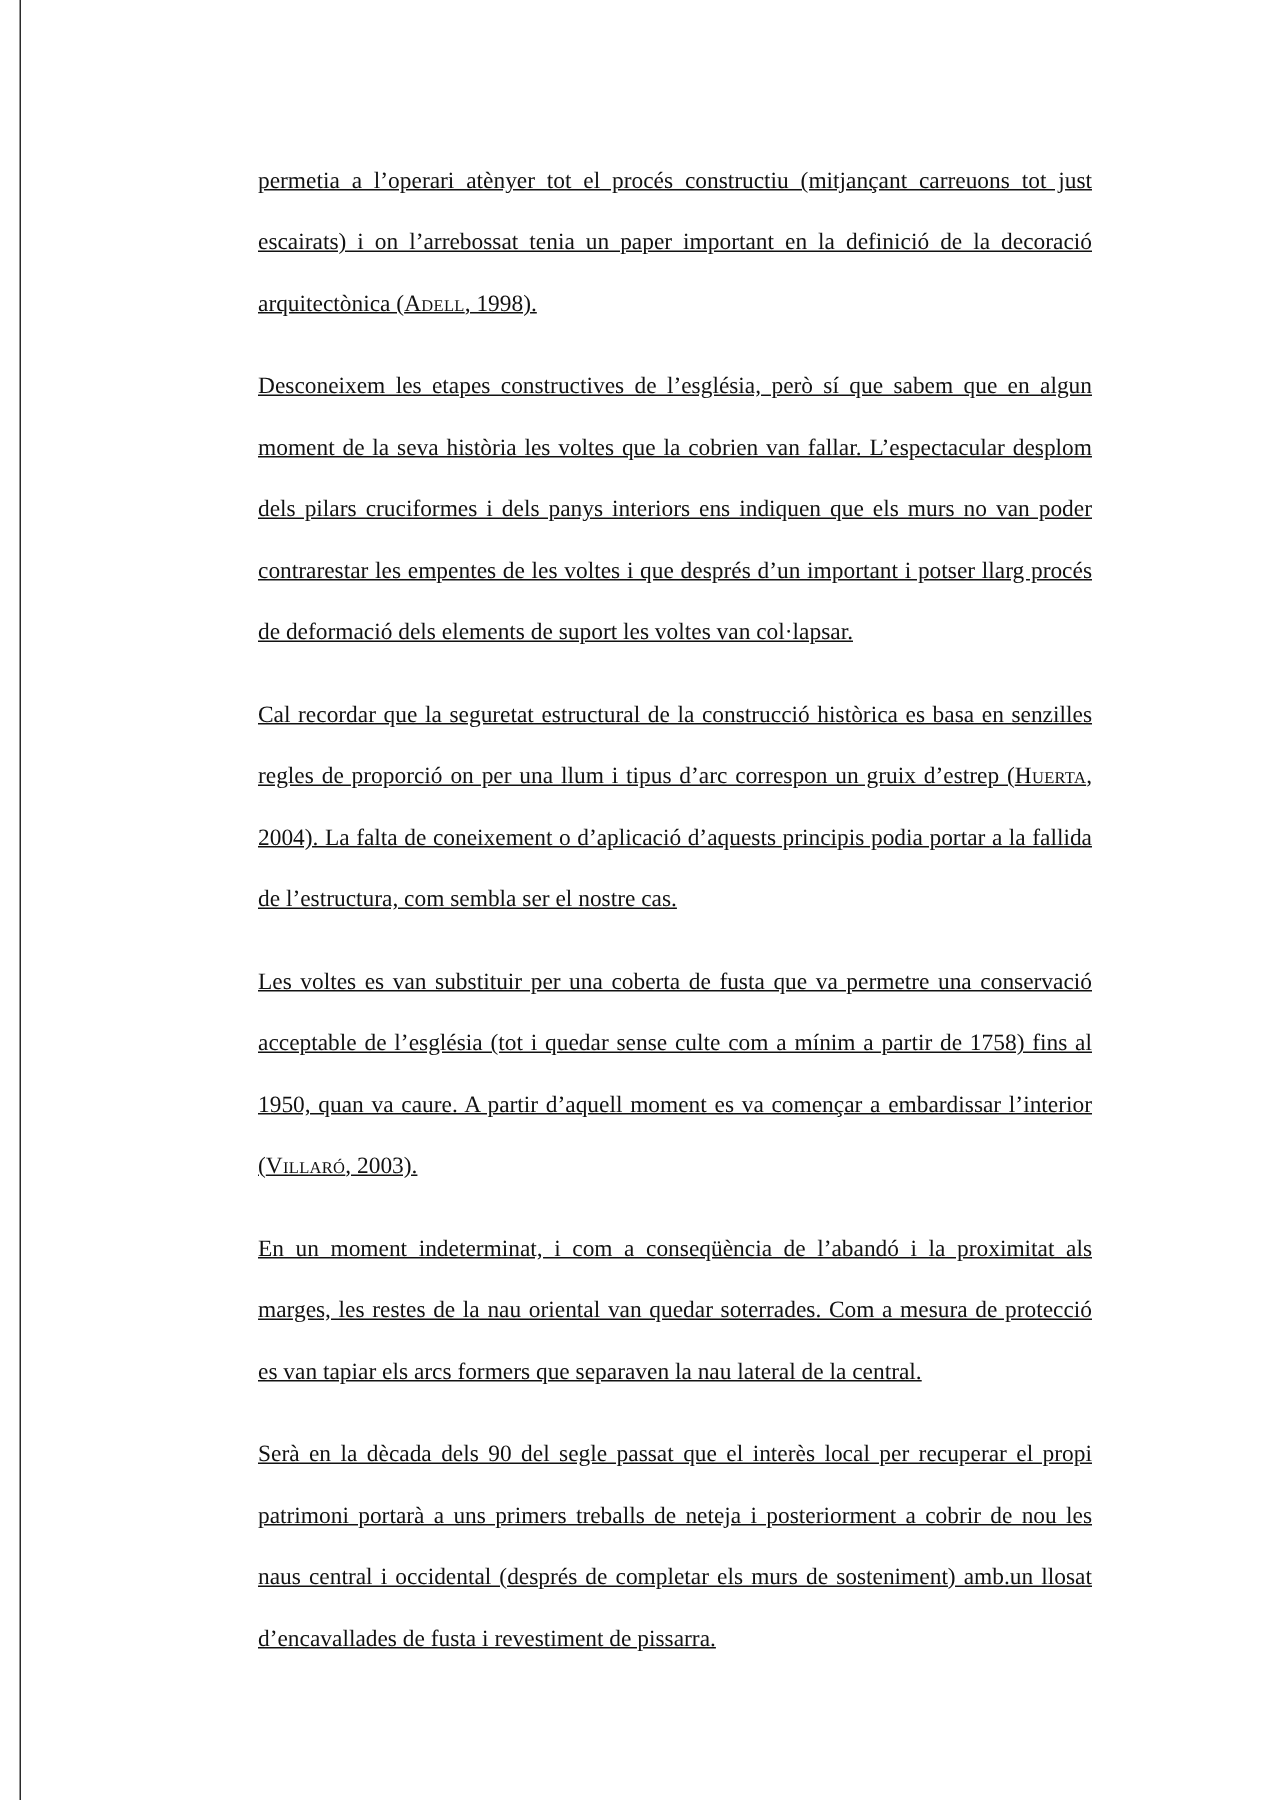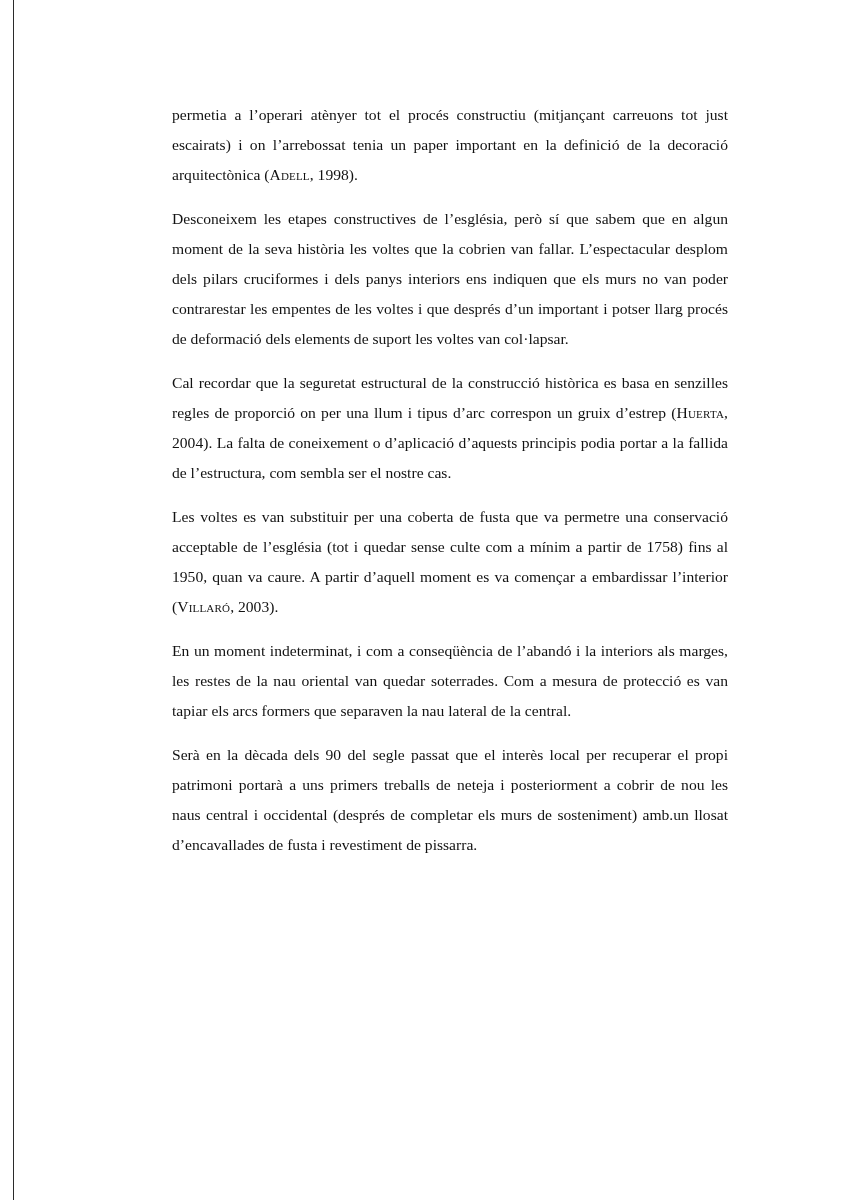--- a/index.html
+++ b/index.html
@@ -27,25 +27,26 @@
   }
   .text-column {
     position: absolute;
     left: 172px;
     top: 100px;
     width: 556px;
   }
   p.para {
     margin: 0 0 14px 0;
     font-size: 15.6px;
-    line-height: 30px;
+    line-height: 41px;
     text-align: justify;
     text-justify: inter-word;
     hyphens: none;
     color: #121212;
+    text-decoration: underline;
   }
   p.para:last-child {
     margin-bottom: 0;
   }
   
   .sc {
     font-variant: small-caps;
     letter-spacing: 0.2px;
   }
 </style>
@@ -54,17 +55,17 @@
 
 <div class="page">
 
   <div class="page-edge-rule"></div>
 
   <div class="text-column">
     <p class="para">permetia a l’operari atènyer tot el procés constructiu (mitjançant carreuons tot just escairats) i on l’arrebossat tenia un paper important en la definició de la decoració arquitectònica (<span class="sc">Adell</span>, 1998).</p>
     <p class="para">Desconeixem les etapes constructives de l’església, però sí que sabem que en algun moment de la seva història les voltes que la cobrien van fallar. L’espectacular desplom dels pilars cruciformes i dels panys interiors ens indiquen que els murs no van poder contrarestar les empentes de les voltes i que després d’un important i potser llarg procés de deformació dels elements de suport les voltes van col·lapsar.</p>
     <p class="para">Cal recordar que la seguretat estructural de la construcció històrica es basa en senzilles regles de proporció on per una llum i tipus d’arc correspon un gruix d’estrep (<span class="sc">Huerta</span>, 2004). La falta de coneixement o d’aplicació d’aquests principis podia portar a la fallida de l’estructura, com sembla ser el nostre cas.</p>
     <p class="para">Les voltes es van substituir per una coberta de fusta que va permetre una conservació acceptable de l’església (tot i quedar sense culte com a mínim a partir de 1758) fins al 1950, quan va caure. A partir d’aquell moment es va començar a embardissar l’interior (<span class="sc">Villaró</span>, 2003).</p>
-    <p class="para">En un moment indeterminat, i com a conseqüència de l’abandó i la interiors als marges, les restes de la nau oriental van quedar soterrades. Com a mesura de protecció es van tapiar els arcs formers que separaven la nau lateral de la central.</p>
+    <p class="para">En un moment indeterminat, i com a conseqüència de l’abandó i la proximitat als marges, les restes de la nau oriental van quedar soterrades. Com a mesura de protecció es van tapiar els arcs formers que separaven la nau lateral de la central.</p>
     <p class="para">Serà en la dècada dels 90 del segle passat que el interès local per recuperar el propi patrimoni portarà a uns primers treballs de neteja i posteriorment a cobrir de nou les naus central i occidental (després de completar els murs de sosteniment) amb.un llosat d’encavallades de fusta i revestiment de pissarra.</p>
   </div>
 
 </div>
 
 </body></html>

